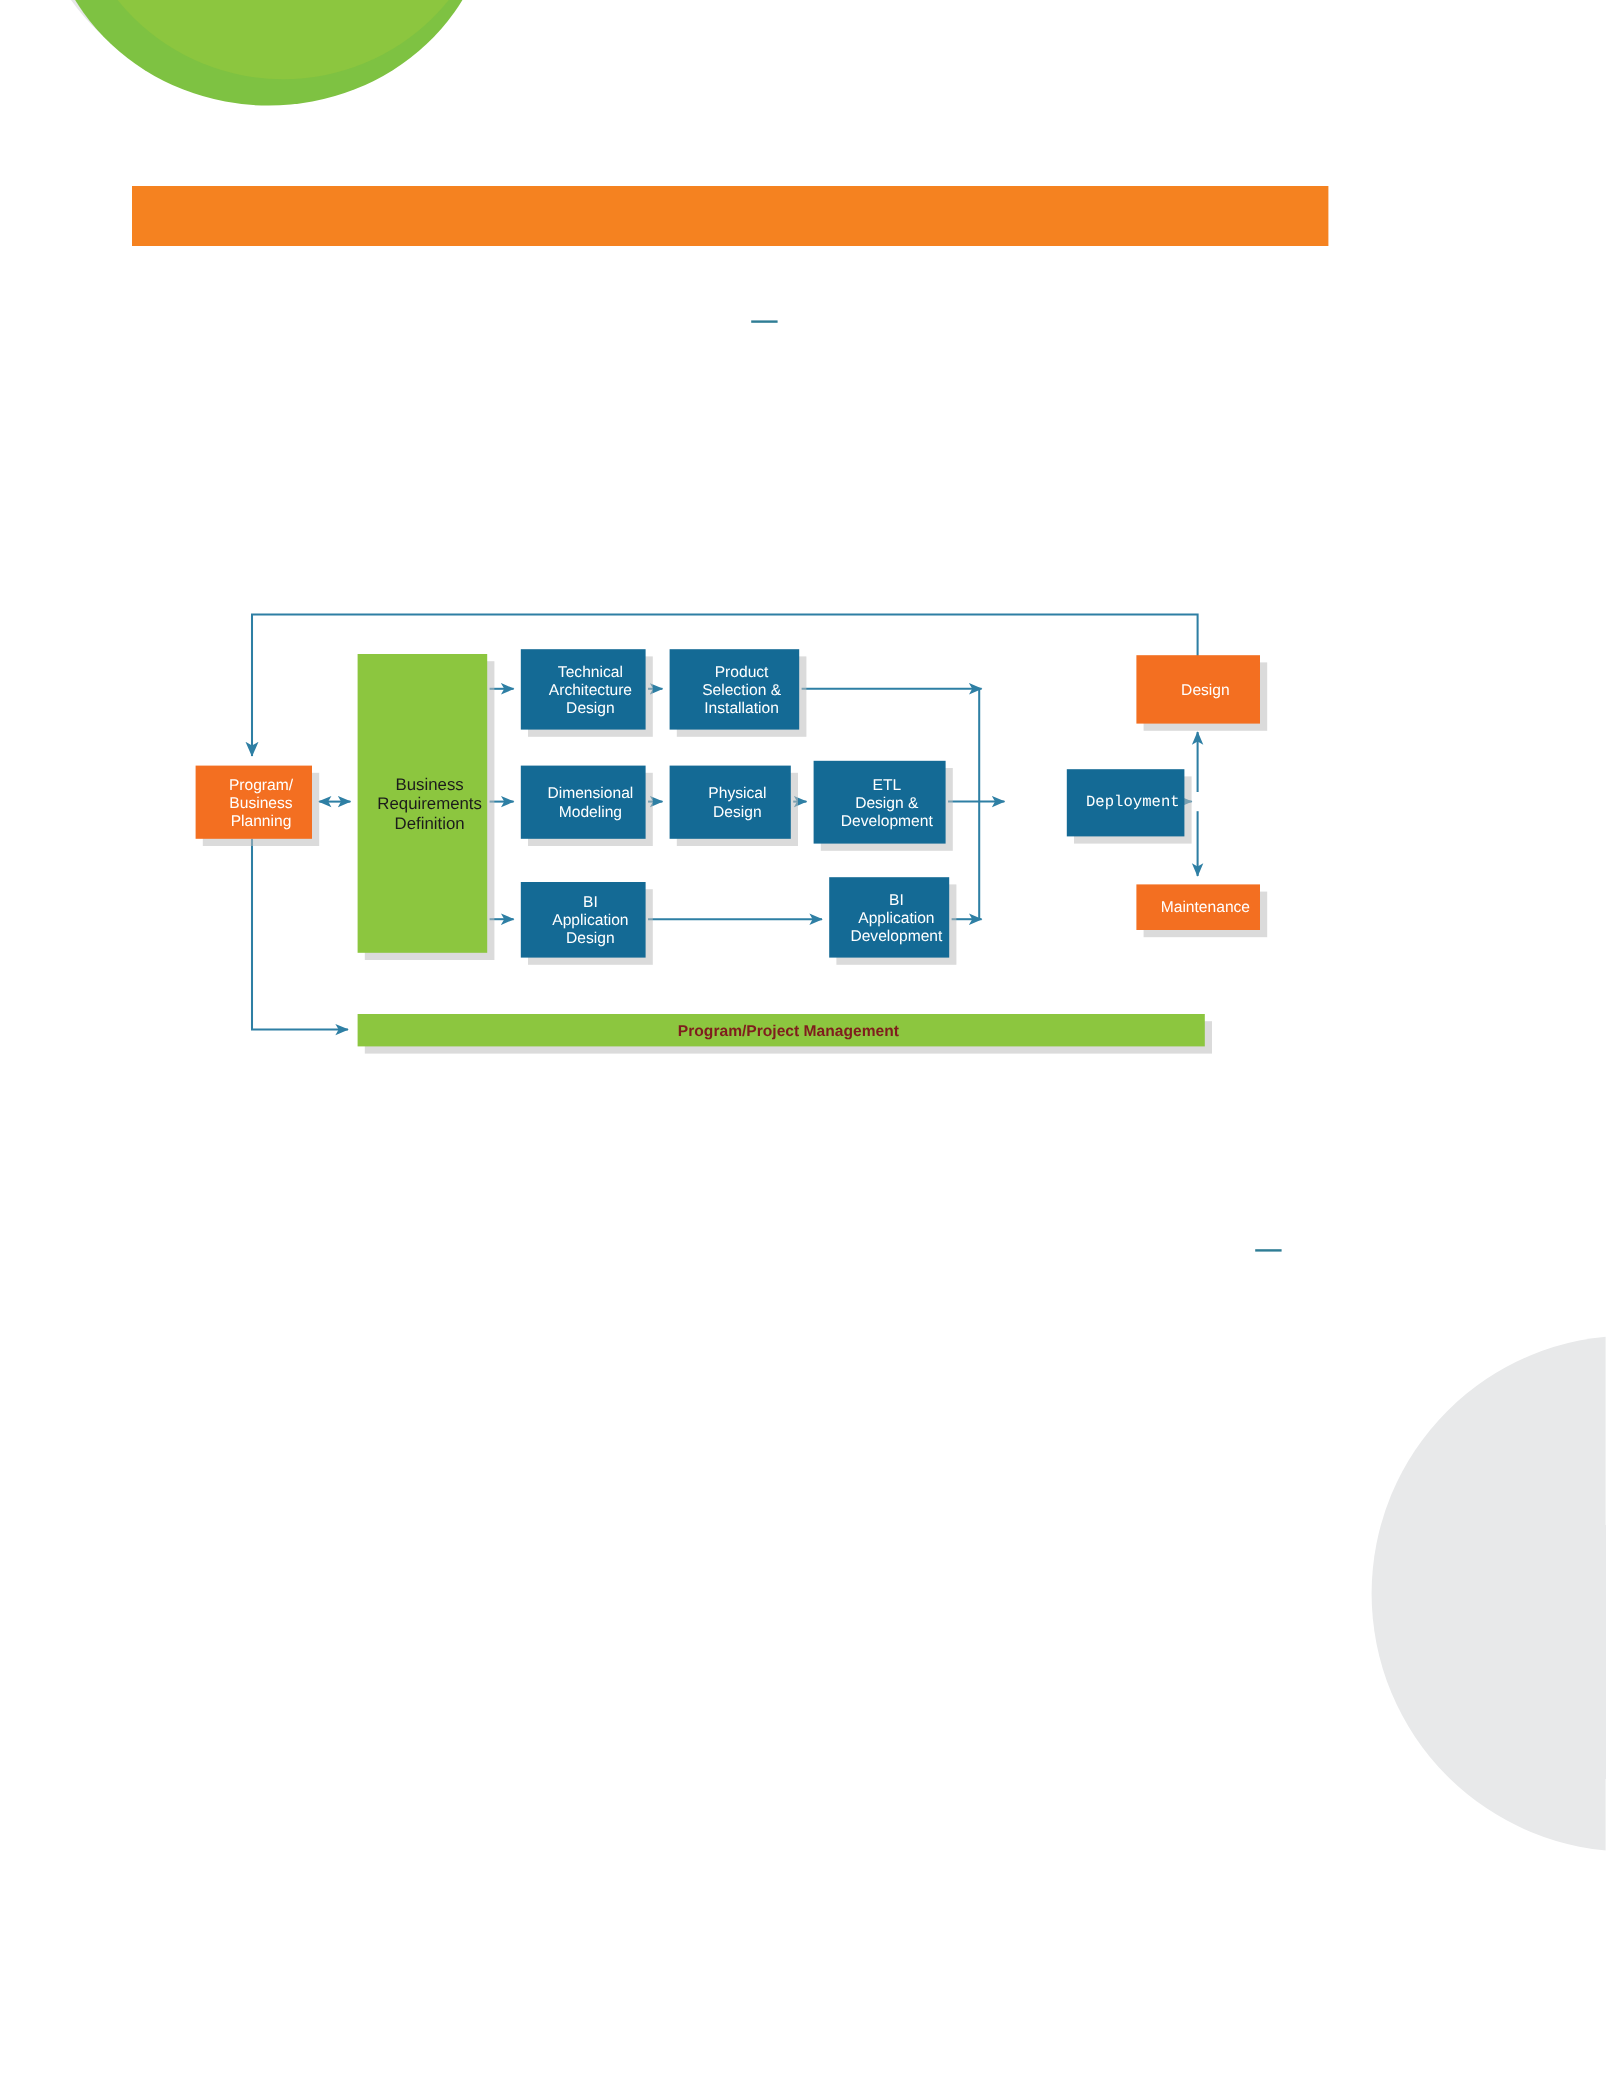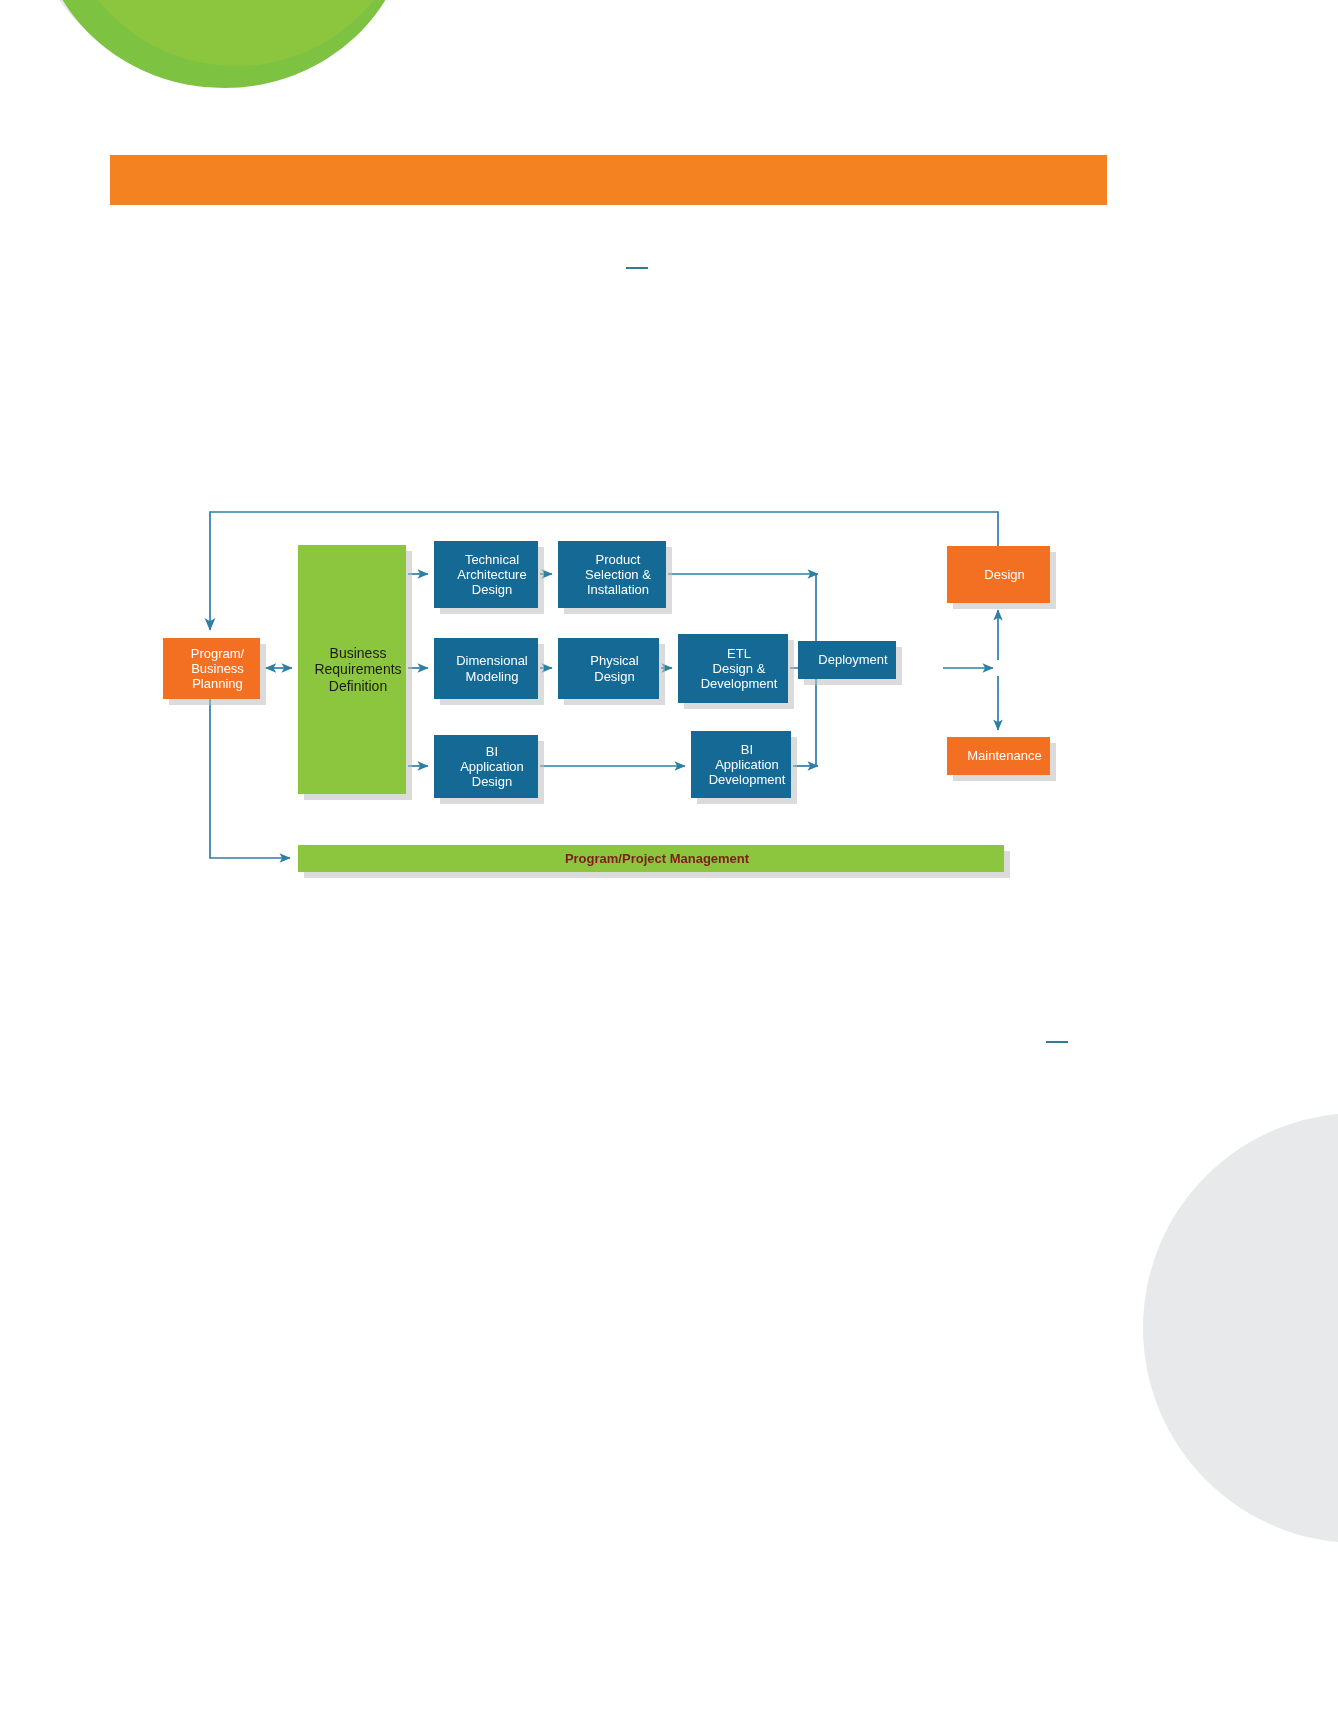--- a/index.html
+++ b/index.html
@@ -114,21 +114,21 @@
   
   #node-program-planning      { left: 163px; top: 638px;  width: 97px;  height: 61px; }
   #node-business-requirements { left: 298px; top: 545px;  width: 108px; height: 249px; }
 
   #node-technical-architecture{ left: 434px; top: 541px;  width: 104px; height: 67px; }
   #node-product-selection     { left: 558px; top: 541px;  width: 108px; height: 67px; }
 
   #node-dimensional-modeling  { left: 434px; top: 638px;  width: 104px; height: 61px; }
   #node-physical-design       { left: 558px; top: 638px;  width: 101px; height: 61px; }
   #node-etl                   { left: 678px; top: 634px;  width: 110px; height: 69px; }
-  #node-deployment            { left: 798px; top: 641px;  width: 98px;  height: 38px; }
+  #node-deployment            { left: 889px; top: 641px;  width: 98px;  height: 56px; font-family: Liberation Mono, monospace; }
 
   #node-bi-app-design         { left: 434px; top: 735px;  width: 104px; height: 63px; }
   #node-bi-app-development    { left: 691px; top: 731px;  width: 100px; height: 67px; }
 
   #node-growth                { left: 947px; top: 546px;  width: 103px; height: 57px; }
   #node-maintenance           { left: 947px; top: 737px;  width: 103px; height: 38px; }
 
   #node-program-management {
     left: 298px; top: 845px; width: 706px; height: 27px;
     font-size: 13px; font-weight: 700; color: #7f1d1d;

